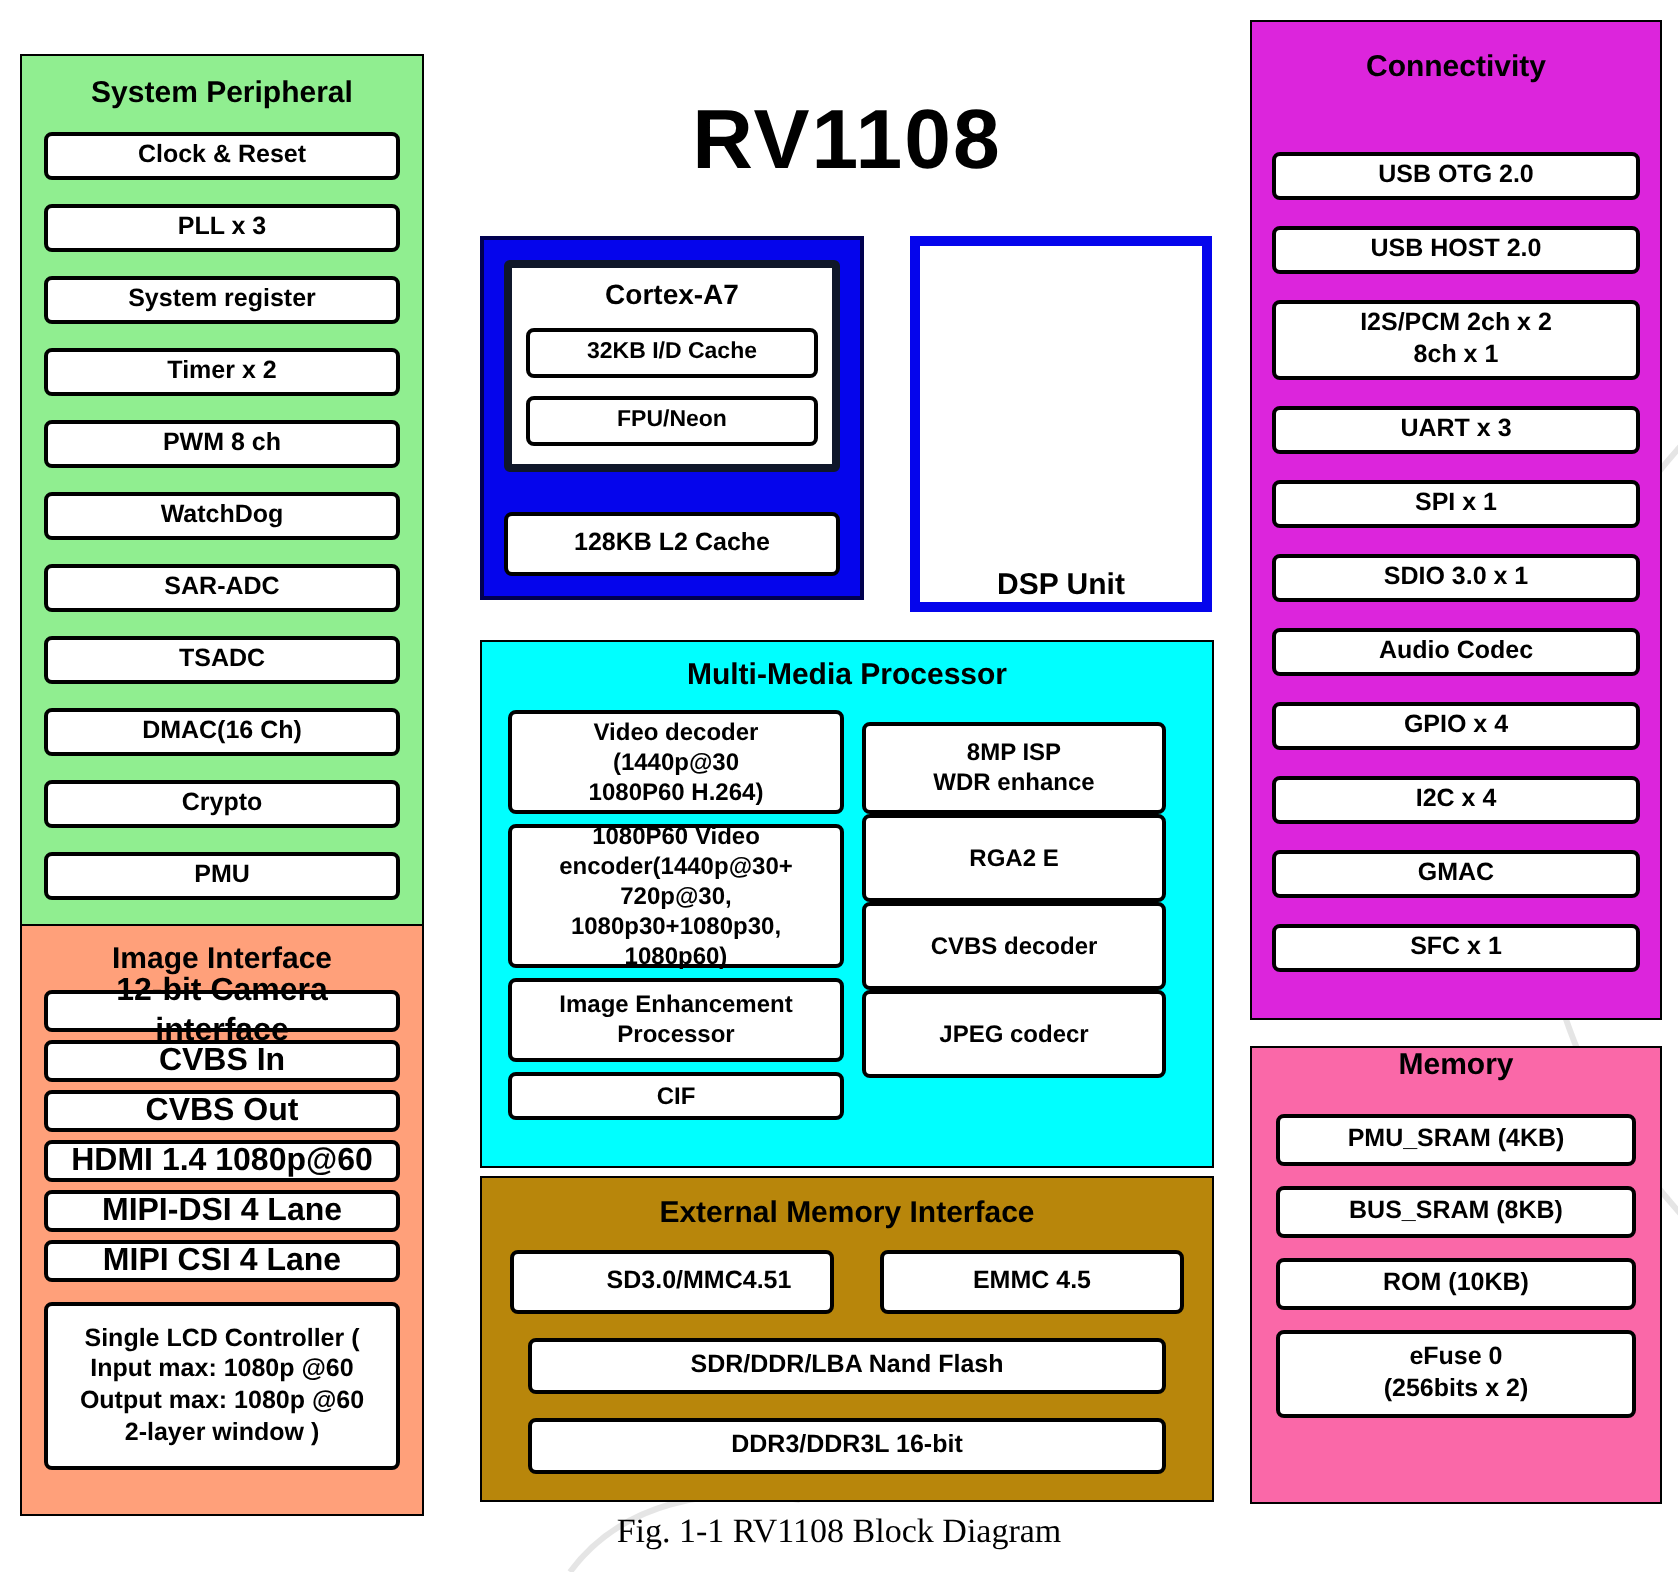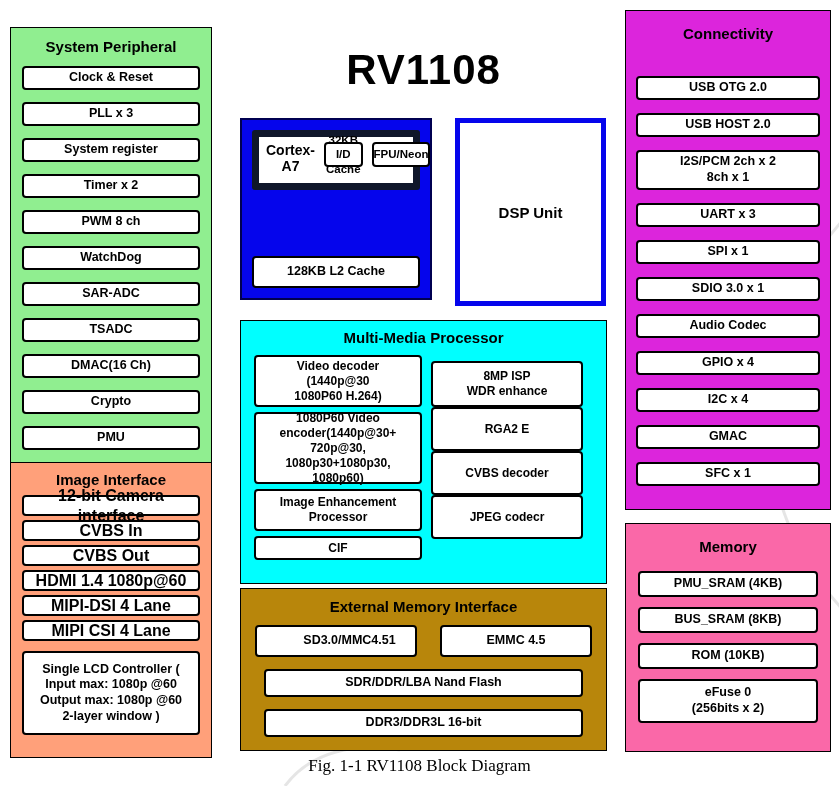--- a/index.html
+++ b/index.html
@@ -29,30 +29,30 @@
   
   #img { left:10px; top:462px; width:202px; height:296px; background:#FFA07A; }
   #img .panel-title { margin-top:8px; }
   #img .stack { margin:7px 11px 0; display:flex; flex-direction:column; gap:4px; }
   #img .chip { height:21px; font-size:16px; flex:0 0 auto; }
   #img .lcd { margin:10px 11px 0; height:84px; font-size:12.5px;text-align:center; }
 
   
   #cpu { left:240px; top:118px; width:192px; height:182px; background:#0505EC;
          border:2px solid #000050; display:flex; flex-direction:column; }
-  .cpu-core { background:#fff; border:7px solid #0f172a; border-radius:3px;
+  .cpu-core { background:#fff; border:4px solid #0f172a; border-radius:3px;
               margin:10px 10px 0; padding:5px 7px 9px;
-              display:flex; flex-direction:row; gap:9px; }
+              display:flex; flex-direction:column; gap:9px; }
   .cpu-title { text-align:center; font-weight:bold; font-size:14px; }
   .cpu-core .chip { height:25px; font-size:11.5px; }
   .l2 { margin:auto 10px 10px; height:32px; }
 
   
   #dsp { left:455px; top:118px; width:151px; height:188px; background:#fff;
-         border:5px solid #0505EC; display:flex; align-items:center; justify-content:center; }
+         border:5px solid #0505EC; display:flex; align-items:flex-end; justify-content:center; }
   .dsp-label { font-weight:bold; font-size:15px; }
 
   
   #mm { left:240px; top:320px; width:367px; height:264px; background:#00FFFF; }
   #mm .panel-title { margin-top:8px; }
   .mm-left { position:absolute; left:13px; top:34px; width:168px;
              display:flex; flex-direction:column; gap:5px; }
   .mm-right { position:absolute; left:190px; top:40px; width:152px;
               display:flex; flex-direction:column; }
   #mm .chip { font-size:12px; flex:0 0 auto; }
@@ -76,21 +76,21 @@
 
   
   #conn { left:625px; top:10px; width:206px; height:500px; background:#DC25DC; }
   #conn .panel-title { margin-top:14px; }
   #conn .stack { margin:34px 10px 0; display:flex; flex-direction:column; gap:13px; }
   #conn .chip { height:24px; flex:0 0 auto; }
   #conn .chip.tall { height:40px; }
 
   
   #mem { left:625px; top:523px; width:206px; height:229px; background:#FA68A8; }
-  #mem .panel-title { margin-top:14px; }
+  #mem .panel-title { margin-top:0; }
   #mem .stack { margin:16px 12px 0; display:flex; flex-direction:column; gap:10px; }
   #mem .chip { height:26px; flex:0 0 auto; }
   #mem .chip.tall { height:44px; }
 
   .caption { position:absolute; left:0; right:0; top:756px; z-index:1;
              text-align:center; font-family:"Liberation Serif", serif; font-size:17px; }
 </style>
 </head>
 <body>
 

